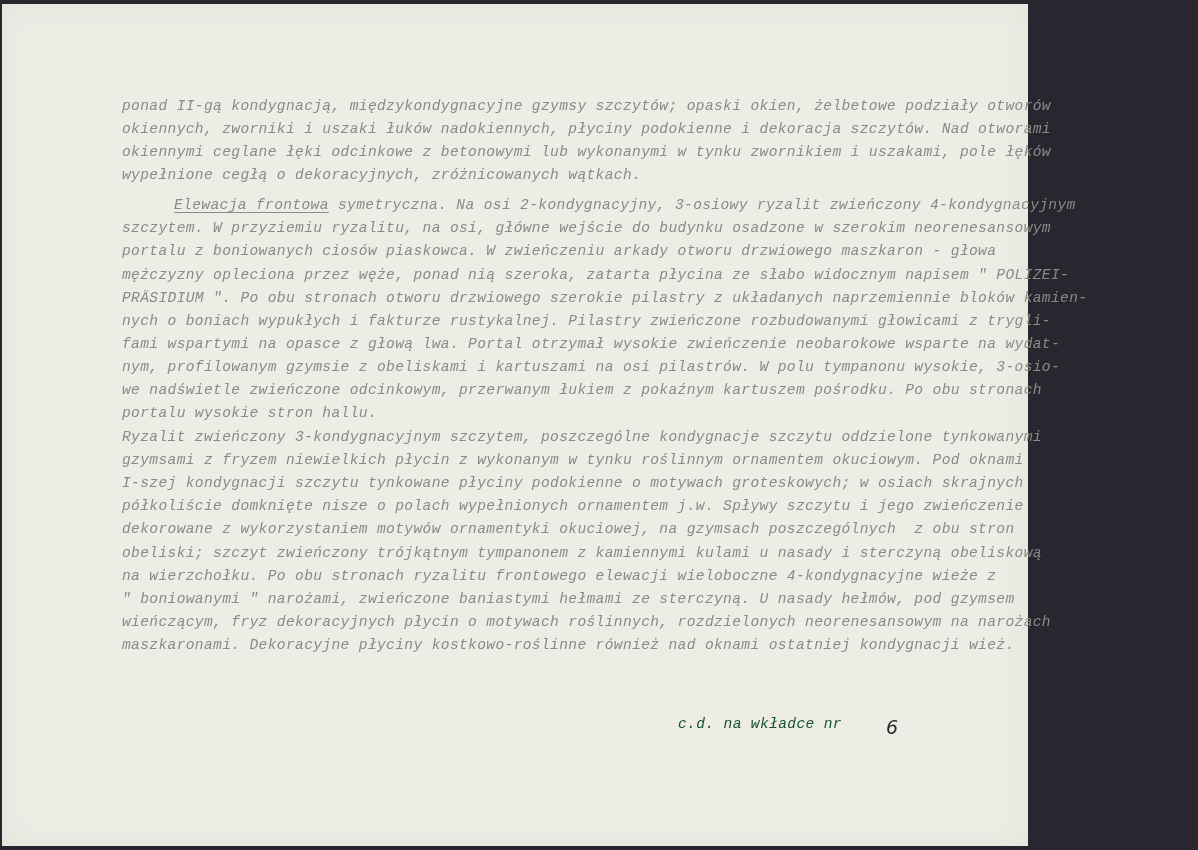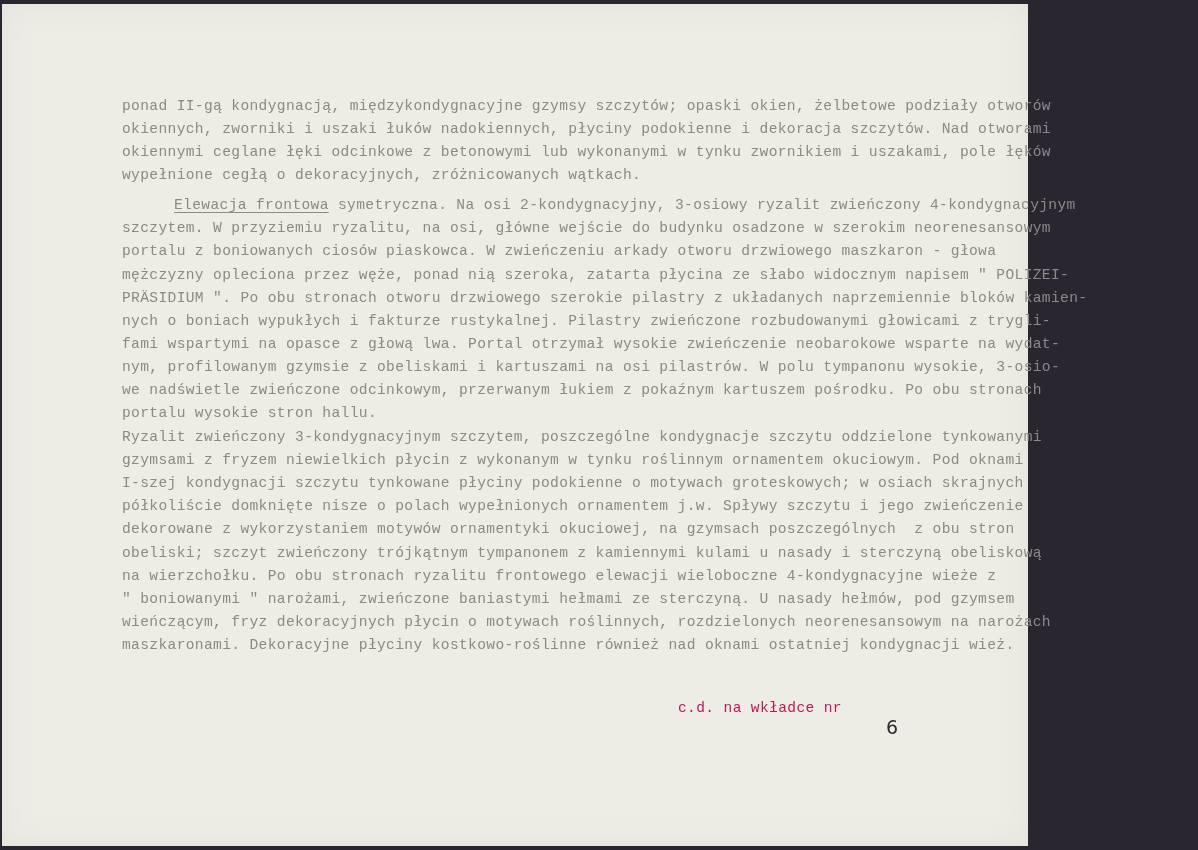--- a/index.html
+++ b/index.html
@@ -6,38 +6,39 @@
     body {
       width: 1198px; height: 850px; overflow: hidden;
       background: #2a2630;
       font-family: "Liberation Mono", "DejaVu Sans Mono", monospace;
     }
     .page {
       position: absolute; left: 2px; top: 4px;
       width: 1026px; height: 842px;
       background: #edede6;
       box-shadow: inset 0 0 30px rgba(200,200,185,0.25);
+      font-style: italic;
     }
     .line {
       position: absolute;
       left: 120px;
       white-space: pre;
       font-size: 14.6px;
       letter-spacing: 0.35px;
       color: #8a8a86;
       line-height: 18px;
     }
     .underlined {
       text-decoration: underline;
       text-decoration-color: #8c8c88;
       text-underline-offset: 3px;
     }
     .continuation {
-      position: absolute; left: 676px; top: 696px;
-      font-size: 14.6px; color: #be185d; white-space: pre; letter-spacing: 0.35px;
+      position: absolute; left: 676px; top: 712px;
+      font-size: 14.6px; color: #14532d; white-space: pre; letter-spacing: 0.35px;
     }
     .handwritten {
       position: absolute; left: 884px; top: 712px;
       font-family: "DejaVu Sans", sans-serif;
       font-size: 19px; color: #2c2c2c;
     }
   </style>
 </head>
 <body>
 

